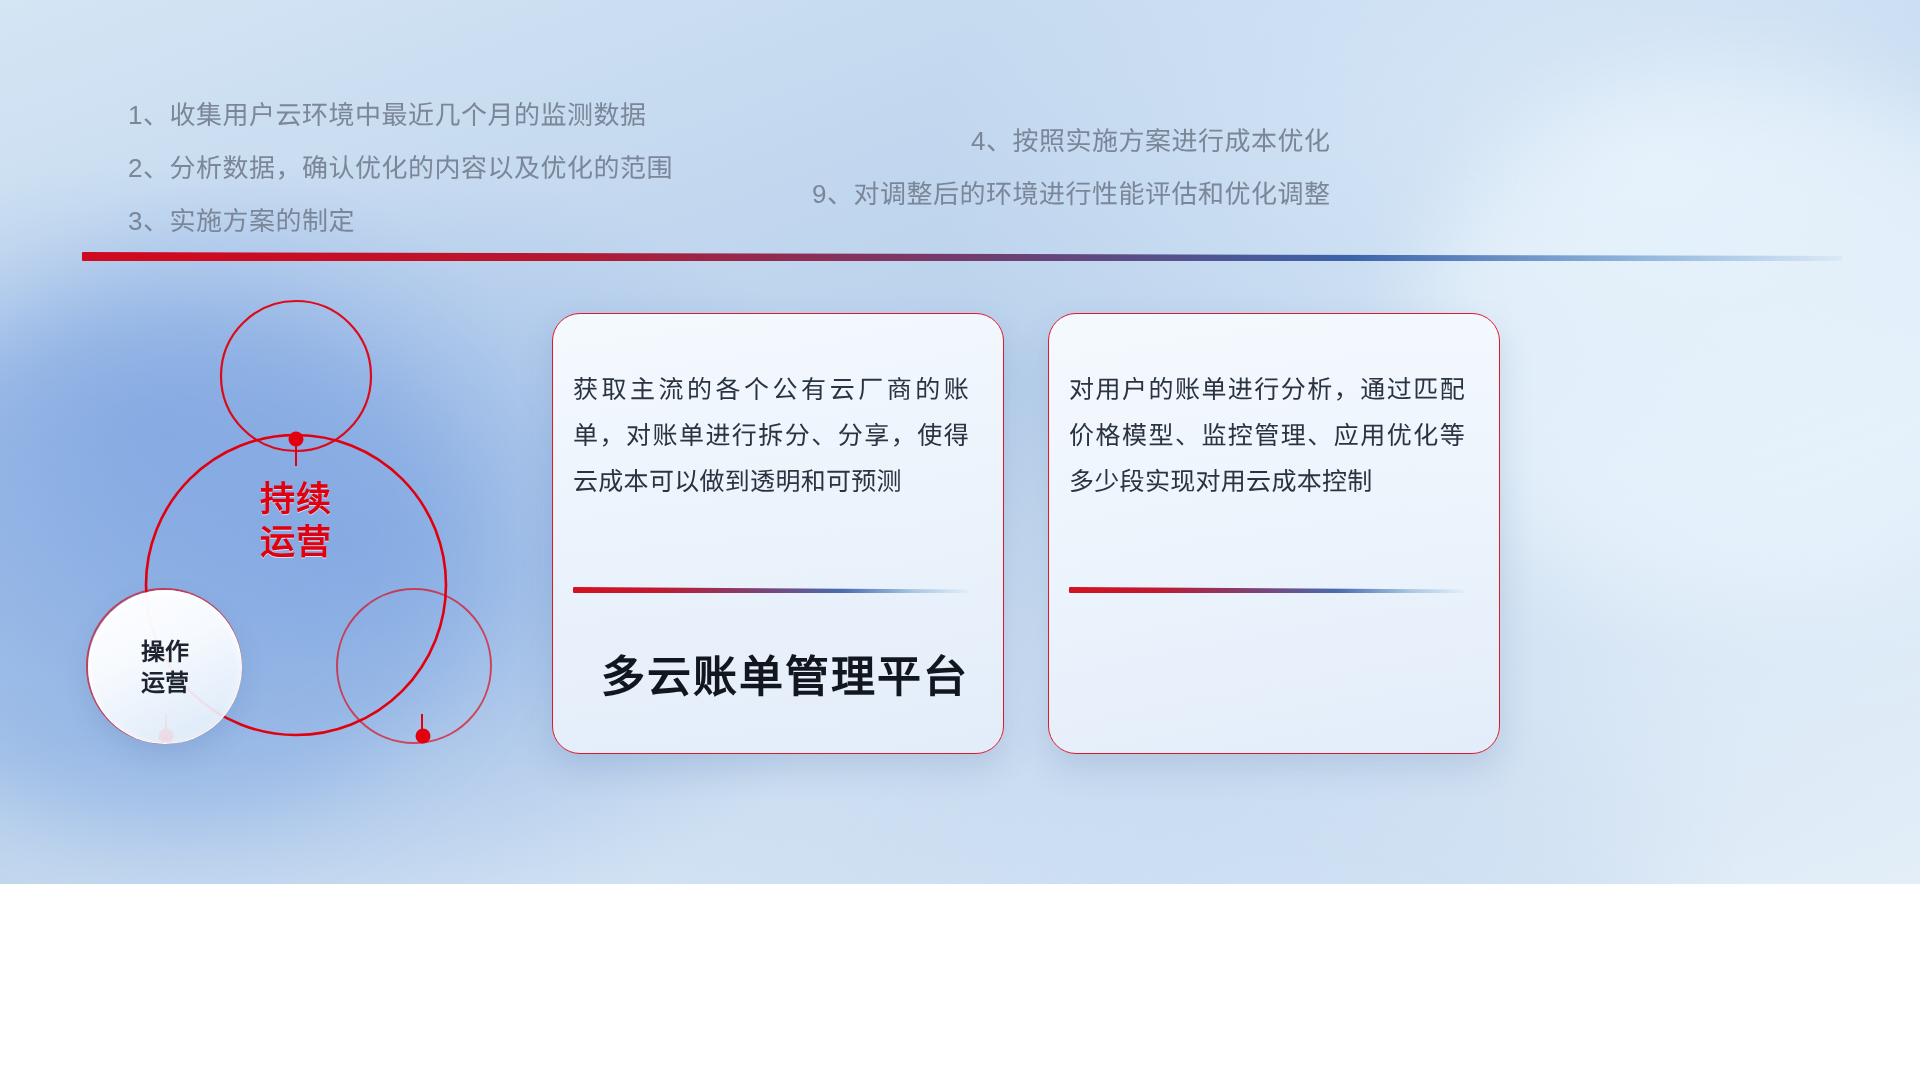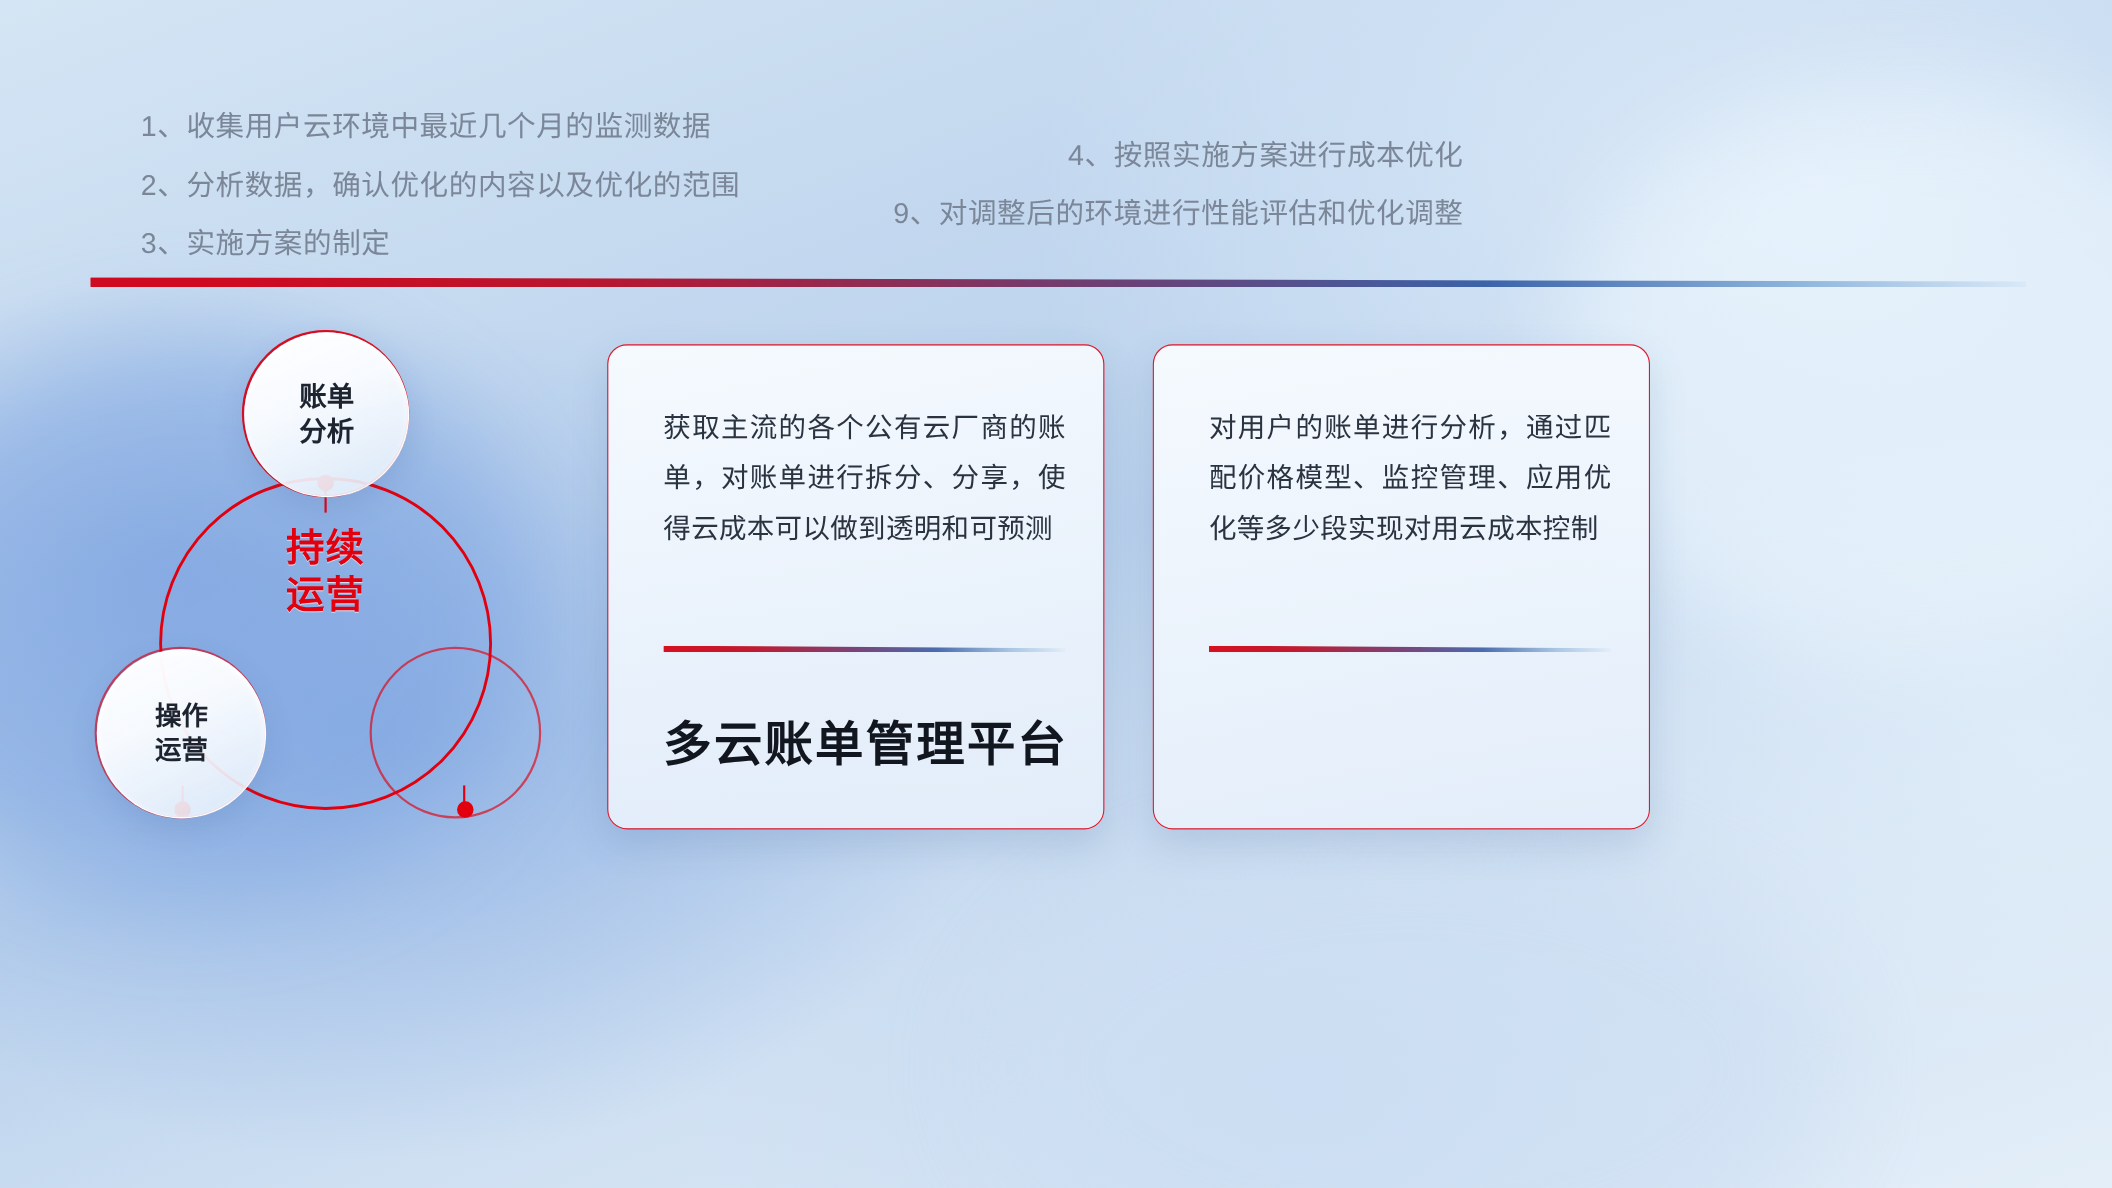--- a/index.html
+++ b/index.html
@@ -9,21 +9,21 @@
     width: 1920px;
     height: 1080px;
     overflow: hidden;
     font-family: "Liberation Sans", "DejaVu Sans", sans-serif;
   }
 
   
   #slide {
     position: relative;
     width: 1920px;
-    height: 1080px;
+    height: 884px;
     overflow: hidden;
     background:
       radial-gradient(ellipse 900px 620px at 18% 62%, rgba(120,160,225,0.55) 0%, rgba(120,160,225,0.0) 62%),
       radial-gradient(ellipse 1100px 760px at 86% 18%, rgba(225,238,250,0.85) 0%, rgba(225,238,250,0.0) 65%),
       radial-gradient(ellipse 800px 520px at 62% 92%, rgba(196,216,240,0.75) 0%, rgba(196,216,240,0.0) 70%),
       linear-gradient(160deg, #d4e5f4 0%, #c3d8ef 28%, #b9d1ec 48%, #cfe0f2 68%, #e3eef8 100%);
   }
   #slide::after {
     content: "";
     position: absolute;
@@ -135,28 +135,28 @@
   }
   #center-label .ln { display: block; }
 
   
   .card {
     position: absolute;
     top: 313px;
     width: 452px;
     height: 441px;
     z-index: 6;
-    border-radius: 18px;
+    border-radius: 28px;
     border: 1.6px solid #e0182b;
     background: linear-gradient(168deg,
         rgba(247,251,255,0.97) 0%,
         rgba(240,246,253,0.95) 40%,
         rgba(228,238,250,0.93) 100%);
     box-shadow: 0 14px 34px rgba(48,84,140,0.16);
-    padding: 52px 34px 26px 50px;
+    padding: 52px 34px 26px 20px;
     box-sizing: border-box;
     display: flex;
     flex-direction: column;
   }
   #card-1 { left: 552px; }
   #card-2 { left: 1048px; }
 
   .card-body {
     color: #2a3340;
     font-size: 25px;
@@ -227,24 +227,20 @@
 
       <line x1="226" y1="150" x2="226" y2="176" stroke="#e2000f" stroke-width="2"></line>
       <line x1="96" y1="424" x2="96" y2="446" stroke="#e2000f" stroke-width="2"></line>
       <line x1="352" y1="424" x2="352" y2="446" stroke="#e2000f" stroke-width="2"></line>
 
       <circle cx="226" cy="149" r="7.5" fill="#e2000f"></circle>
       <circle cx="96" cy="446" r="7.5" fill="#e2000f"></circle>
       <circle cx="353" cy="446" r="7.5" fill="#e2000f"></circle>
     </svg>
 
-    <div class="node" id="node-bill">
-      <span class="ln">账单</span>
-      <span class="ln">分析</span>
-    </div>
 
     <div class="node" id="node-ops">
       <span class="ln">操作</span>
       <span class="ln">运营</span>
     </div>
 
 
     <div id="center-label">
       <span class="ln">持续</span>
       <span class="ln">运营</span>

